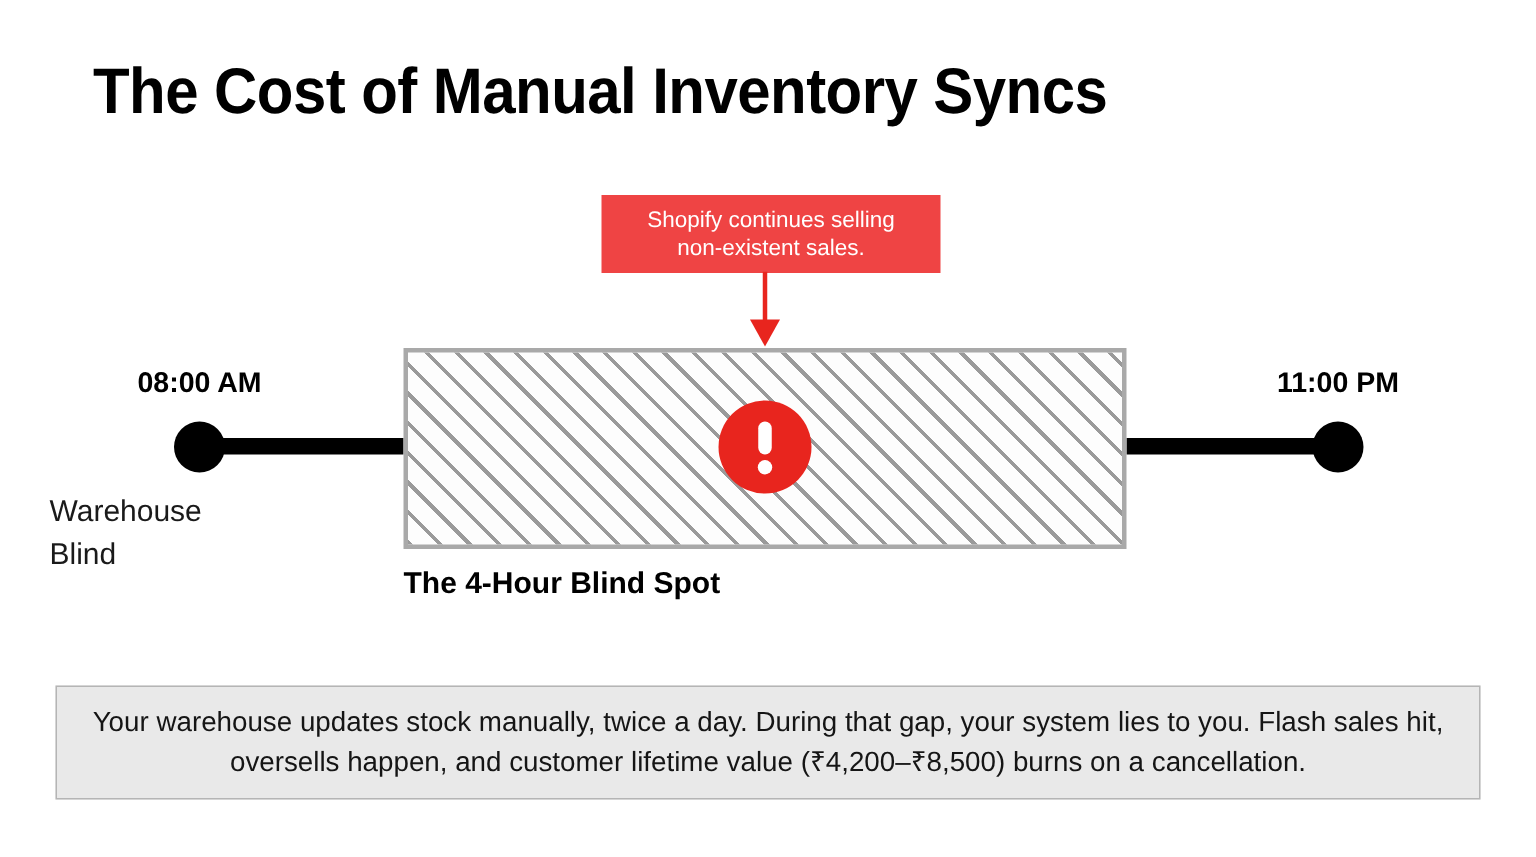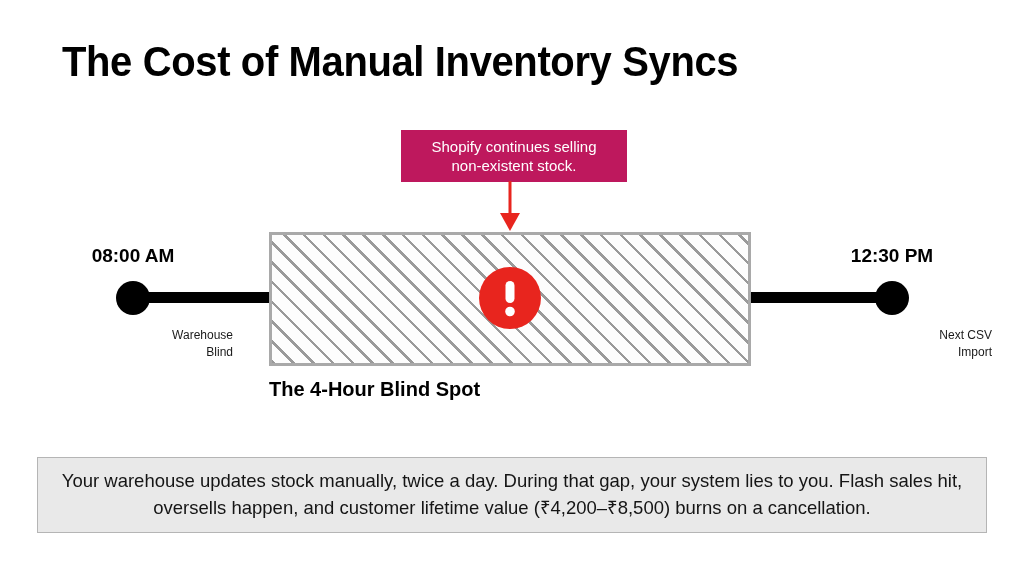--- a/index.html
+++ b/index.html
@@ -65,25 +65,25 @@
     color: #000000;
     white-space: nowrap;
     text-align: center;
     width: 200px;
   }
   .node-time.left  { left: 33px;  top: 245px; }
   .node-time.right { left: 792px; top: 245px; }
 
   .node-caption {
     position: absolute;
-    font-size: 12px;
+    font-size: 20px;
     font-weight: normal;
     color: #1a1a1a;
     line-height: 1.45;
-    text-align: right;
+    text-align: left;
     width: 200px;
   }
   .node-caption.left  { left: 33px;  top: 327px; }
   .node-caption.right { left: 792px; top: 327px; }
 
   
   .blind-spot {
     position: absolute;
     left: 269px;
     top: 232px;
@@ -129,21 +129,21 @@
     color: #000000;
   }
 
   
   .callout {
     position: absolute;
     left: 401px;
     top: 130px;
     width: 226px;
     height: 52px;
-    background: #be185d;
+    background: #ef4444;
     box-sizing: border-box;
     display: flex;
     align-items: center;
     justify-content: center;
     padding: 0 8px;
   }
   .callout-text {
     color: #ffffff;
     font-size: 15px;
     line-height: 1.3;
@@ -183,45 +183,41 @@
 </head>
 <body>
 
 <div id="infographic">
 
   <div class="title">The Cost of Manual Inventory Syncs</div>
 
   <div class="callout">
     <div class="callout-text">
       <span>Shopify continues selling</span><br>
-      <span>non-existent stock.</span>
+      <span>non-existent sales.</span>
     </div>
   </div>
 
   <svg class="callout-arrow" viewBox="0 0 30 52">
     <line x1="15" y1="0" x2="15" y2="34" stroke="#E8251E" stroke-width="3"></line>
     <polygon points="15,50 5,32 25,32" fill="#E8251E"></polygon>
   </svg>
 
   <div class="timeline-line left"></div>
   <div class="timeline-line right"></div>
 
   <div class="node-time left">08:00 AM</div>
   <div class="node-dot left"></div>
   <div class="node-caption left">
     <span>Warehouse</span><br>
     <span>Blind</span>
   </div>
 
-  <div class="node-time right">12:30 PM</div>
+  <div class="node-time right">11:00 PM</div>
   <div class="node-dot right"></div>
-  <div class="node-caption right">
-    <span>Next CSV</span><br>
-    <span>Import</span>
-  </div>
 
   <div class="blind-spot"></div>
 
   <div class="warning-badge">
     <svg class="bang" viewBox="0 0 62 62">
       <rect x="26.5" y="14" width="9" height="22" rx="4.5" fill="#ffffff"></rect>
       <circle cx="31" cy="44.5" r="4.8" fill="#ffffff"></circle>
     </svg>
   </div>
 

